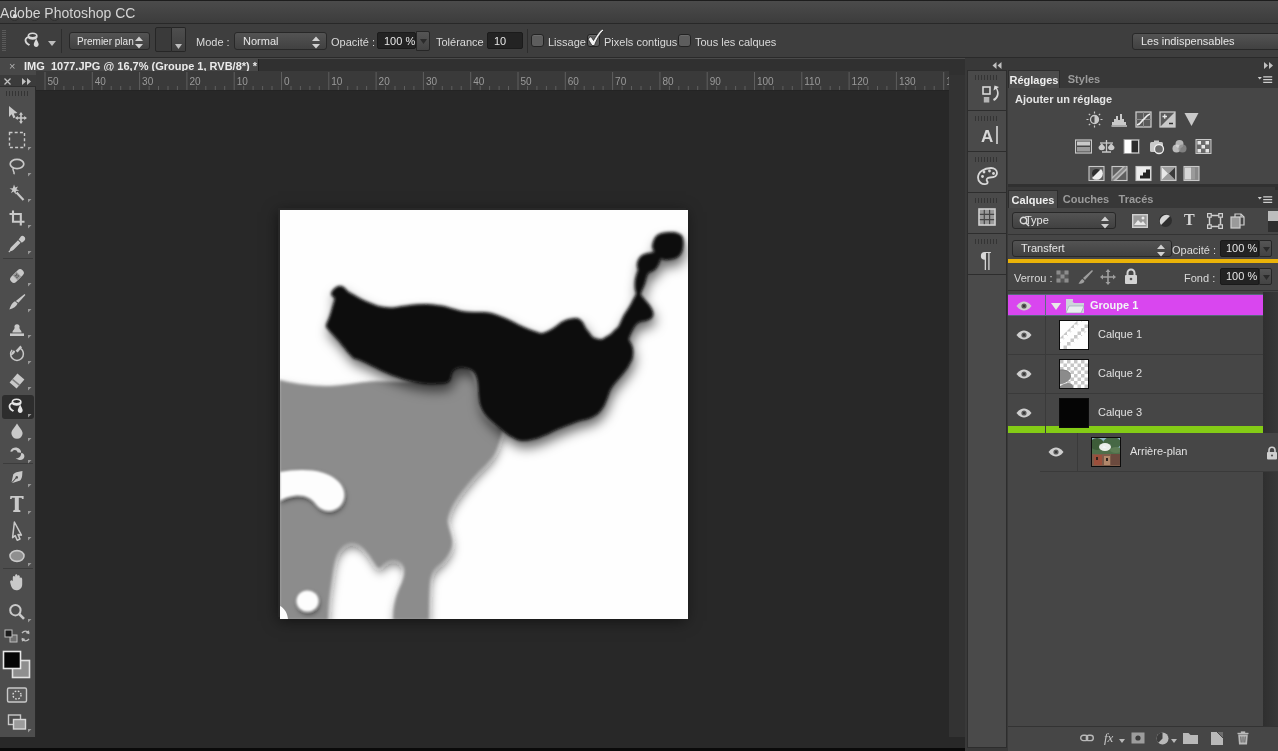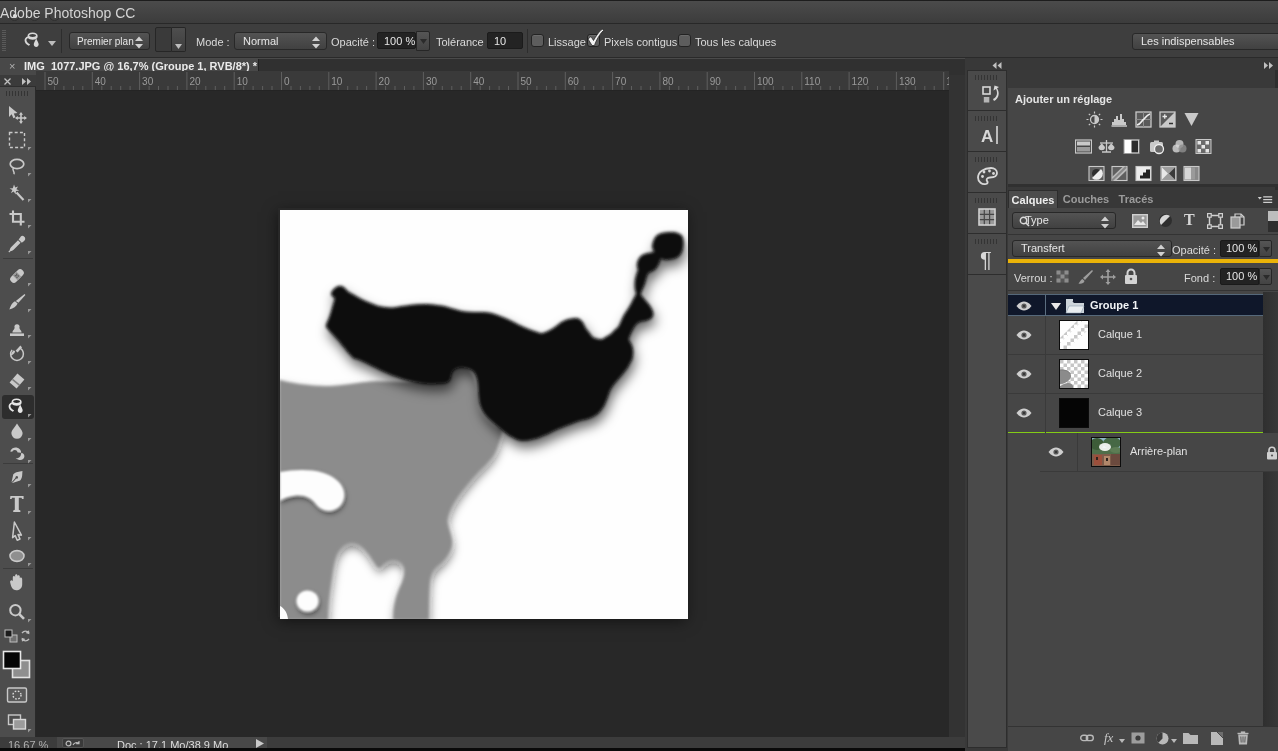--- a/index.html
+++ b/index.html
@@ -351,34 +351,20 @@
 <path d="M31.5,388.5 l-3.5,0 l3.5,-3.5 Z" fill="#9a9a9a" transform="rotate(180,29.75,386.75)"></path>
 <path d="M31.5,412.5 l-3.5,0 l3.5,-3.5 Z" fill="#9a9a9a" transform="rotate(180,29.75,410.75)"></path>
 <path d="M31.5,439.5 l-3.5,0 l3.5,-3.5 Z" fill="#9a9a9a" transform="rotate(180,29.75,437.75)"></path>
 <path d="M31.5,465.5 l-3.5,0 l3.5,-3.5 Z" fill="#9a9a9a" transform="rotate(180,29.75,463.75)"></path>
 <path d="M31.5,491.5 l-3.5,0 l3.5,-3.5 Z" fill="#9a9a9a" transform="rotate(180,29.75,489.75)"></path>
 <path d="M31.5,547.5 l-3.5,0 l3.5,-3.5 Z" fill="#9a9a9a" transform="rotate(180,29.75,545.75)"></path>
 <path d="M31.5,657.5 l-3.5,0 l3.5,-3.5 Z" fill="#9a9a9a" transform="rotate(180,29.75,655.75)"></path>
 </svg>
       </div>
   </div>
-  <div id="statusbar">
- <div class="abs" style="left:8px;top:2px;font-size:11px;color:#b0b0b0;">16,67 %</div>
- <div class="abs" style="left:57px;top:0;width:210px;height:11px;background:#484848;"></div>
- <div class="abs" style="left:62px;top:1px;width:22px;height:10px;background:#3a3a3a;border:1px solid #555;border-radius:2px;">
-   <svg class="abs" style="left:2px;top:1px" width="16" height="7" viewBox="0 0 16 7">
-          <circle cx="3.5" cy="3.5" r="2.4" fill="none" stroke="#bbb" stroke-width="1.2"></circle>
-          <path d="M8,5 C9,2.5 12,2 14,3.5 M14,1 v2.8 h-2.8" stroke="#bbb" stroke-width="1.1" fill="none"></path>
-        </svg>
- </div>
- <div class="abs" style="left:117px;top:2px;font-size:11px;color:#dedede;">Doc : 17,1 Mo/38,9 Mo</div>
- <svg class="abs" style="left:256px;top:2px" width="8" height="9" viewBox="0 0 8 9">
-        <path d="M0,0 L8,4.5 L0,9 Z" fill="#c9c9c9"></path>
-      </svg>
- </div>
   <div id="statusblack"></div>
   <div id="rightdock">
       <div class="abs" style="left:310px;top:0;width:3px;height:693px;background:#2e2e2e;"></div>
       <div id="dockheader">
 <svg class="abs" style="left:27px;top:4px" width="10" height="7" viewBox="0 0 10 7">
           <path d="M4.5 0 L0.5 3.5 L4.5 7 Z M9.5 0 L5.5 3.5 L9.5 7 Z" fill="#c0c0c0"></path>
         </svg>
 <svg class="abs" style="left:299px;top:4px" width="10" height="7" viewBox="0 0 10 7">
           <path d="M0 0 L4 3.5 L0 7 Z M5 0 L9 3.5 L5 7 Z" fill="#c0c0c0"></path>
         </svg>
@@ -418,20 +404,28 @@
           </svg>
         </div>
 <div class="strip-cell" style="top:164px">
           <div class="grip-h"></div>
           <svg class="abs" style="left:4px;top:8px" width="30" height="30" viewBox="0 0 30 30">
             <text x="8" y="24" font-size="22" fill="#d8d8d8" font-family="Liberation Sans">¶</text>
           </svg>
         </div>
 </div>
 <div id="panels">
+        <div class="abs" style="left:0;top:0;width:270px;height:18px;background:#383838;">
+<div class="ptab active" style="left:0;width:52px;text-align:center;">Réglages</div>
+<div class="ptab inactive" style="left:55px;width:42px;text-align:center;">Styles</div>
+<svg class="pmenu" width="16" height="10" viewBox="0 0 16 10">
+            <path d="M0,1.2 L4.5,1.2 L2.2,4 Z" fill="#cfcfcf"></path>
+            <path d="M6,1 H16 M6,4 H16 M6,7 H16" stroke="#cfcfcf" stroke-width="1.4"></path>
+          </svg>
+</div>
 <div class="abs" style="left:0;top:18px;width:312px;height:99px;background:#464646;border-bottom:3px solid #303030;">
 <div class="abs" style="left:7px;top:5px;font-size:11px;font-weight:bold;color:#e4e4e4;">Ajouter un réglage</div>
 <svg class="abs" style="left:77.6px;top:22.5px" width="17" height="17" viewBox="0 0 17 17">
             <circle cx="8.5" cy="8.5" r="4" fill="none" stroke="#c9c9c9" stroke-width="1.3"></circle>
             <path d="M8.5,4.5 A4,4 0 0 1 8.5,12.5 Z" fill="#c9c9c9"></path>
             <path d="M8.5,0.5 V2.5 M8.5,14.5 V16.5 M0.5,8.5 H2.5 M14.5,8.5 H16.5 M2.8,2.8 L4.2,4.2 M12.8,12.8 L14.2,14.2 M14.2,2.8 L12.8,4.2 M4.2,12.8 L2.8,14.2" stroke="#c9c9c9" stroke-width="1.2"></path>
           </svg>
 <svg class="abs" style="left:102.9px;top:22.5px" width="17" height="17" viewBox="0 0 17 17">
             <path d="M1,14 L1,11 L3,11 L3,8 L5,8 L5,5 L7,5 L7,9 L9,9 L9,3 L11,3 L11,8 L13,8 L13,11 L15,11 L15,14 Z" fill="#c9c9c9"></path>
             <path d="M0.5,15 H16" stroke="#c9c9c9" stroke-width="1.5"></path>
@@ -596,21 +590,21 @@
 <div class="abs" style="left:176px;top:9px;font-size:11px;color:#dadada;">Fond :</div>
 <div class="abs" style="left:212px;top:5px;width:39px;height:17px;background:#232323;border:1px solid #1a1a1a;border-radius:2px 0 0 2px;color:#e6e6e6;font-size:11px;line-height:15px;padding-left:5px;">100 %</div>
 <div class="abs" style="left:251px;top:5px;width:13px;height:17px;background:linear-gradient(#555,#434343);border:1px solid #262626;border-radius:0 2px 2px 0;">
                 <svg class="abs" style="left:3px;top:6px" width="7" height="5" viewBox="0 0 7 5">
                   <path d="M0 0 L7 0 L3.5 5 Z" fill="#2b2b2b"></path>
                 </svg>
               </div>
 </div>
 <div id="layerlist">
               <div class="abs" style="left:255px;top:84px;width:15px;height:434px;background:linear-gradient(90deg,#2f2f2f,#383838);"></div>
-<div class="abs" style="left:0;top:86px;width:255px;height:22px;background:#0f172a;border-top:1px solid #55687a;border-bottom:1px solid #55687a;">
+<div class="abs" style="left:0;top:86px;width:255px;height:22px;background:#d946ef;border-top:1px solid #55687a;border-bottom:1px solid #55687a;">
 <svg class="abs" style="left:8px;top:6px" width="16" height="10" viewBox="0 0 16 10">
                   <path d="M0.5,5 C3,1.5 6,0.5 8,0.5 C10,0.5 13,1.5 15.5,5 C13,8.5 10,9.5 8,9.5 C6,9.5 3,8.5 0.5,5 Z" fill="#cfcfcf"></path>
                   <circle cx="8" cy="5" r="2.6" fill="#5a5a5a"></circle>
                   <circle cx="8" cy="5" r="1.1" fill="#2e2e2e"></circle>
                 </svg>
 <div class="abs" style="left:37px;top:0;width:1px;height:22px;background:#5b6e80;"></div>
 <svg class="abs" style="left:43px;top:8px" width="10" height="7" viewBox="0 0 10 7">
                   <path d="M0,0 H10 L5,7 Z" fill="#e8e8e8"></path>
                 </svg>
 <svg class="abs" style="left:57px;top:3px" width="20" height="16" viewBox="0 0 20 16">
@@ -647,21 +641,21 @@
                   <circle cx="8" cy="5" r="1.1" fill="#2e2e2e"></circle>
                 </svg>
                 <div class="abs" style="left:37px;top:0;width:1px;height:39px;background:#3a3a3a;"></div>
                 <div class="abs" style="left:51px;top:4px;width:30px;height:30px;border:1px solid #0c0c0c;"><svg width="28" height="28" viewBox="0 0 28 28">
                     <rect width="28" height="28" fill="url(#ck)"></rect>
                     <path d="M0,10 C4,9 8,10 10,13 C12,16 11,19 8,21 C6,23 3,24 0,24 Z M4,24 C8,22 12,23 13,26 L13,28 L0,28 L0,26 Z" fill="#8b8b8b"></path>
                     <path d="M0,10 C5,9.5 9,11 10.5,14" fill="none" stroke="#777" stroke-width="0.8"></path>
                   </svg></div>
                 <div class="abs" style="left:90px;top:12px;font-size:11px;color:#e0e0e0;">Calque 2</div>
               </div>
-<div class="abs" style="left:0;top:186px;width:255px;height:39px;background:#464646;border-bottom:1px solid #84cc16;">
+<div class="abs" style="left:0;top:186px;width:255px;height:39px;background:#464646;border-bottom:7px solid #84cc16;">
                 <svg class="abs" style="left:8px;top:14px" width="16" height="10" viewBox="0 0 16 10">
                   <path d="M0.5,5 C3,1.5 6,0.5 8,0.5 C10,0.5 13,1.5 15.5,5 C13,8.5 10,9.5 8,9.5 C6,9.5 3,8.5 0.5,5 Z" fill="#cfcfcf"></path>
                   <circle cx="8" cy="5" r="2.6" fill="#5a5a5a"></circle>
                   <circle cx="8" cy="5" r="1.1" fill="#2e2e2e"></circle>
                 </svg>
                 <div class="abs" style="left:37px;top:0;width:1px;height:39px;background:#3a3a3a;"></div>
                 <div class="abs" style="left:51px;top:4px;width:30px;height:30px;border:1px solid #0c0c0c;"><svg width="28" height="28" viewBox="0 0 28 28">
                     <rect width="28" height="28" fill="#050505"></rect>
                   </svg></div>
                 <div class="abs" style="left:90px;top:12px;font-size:11px;color:#e0e0e0;">Calque 3</div>

